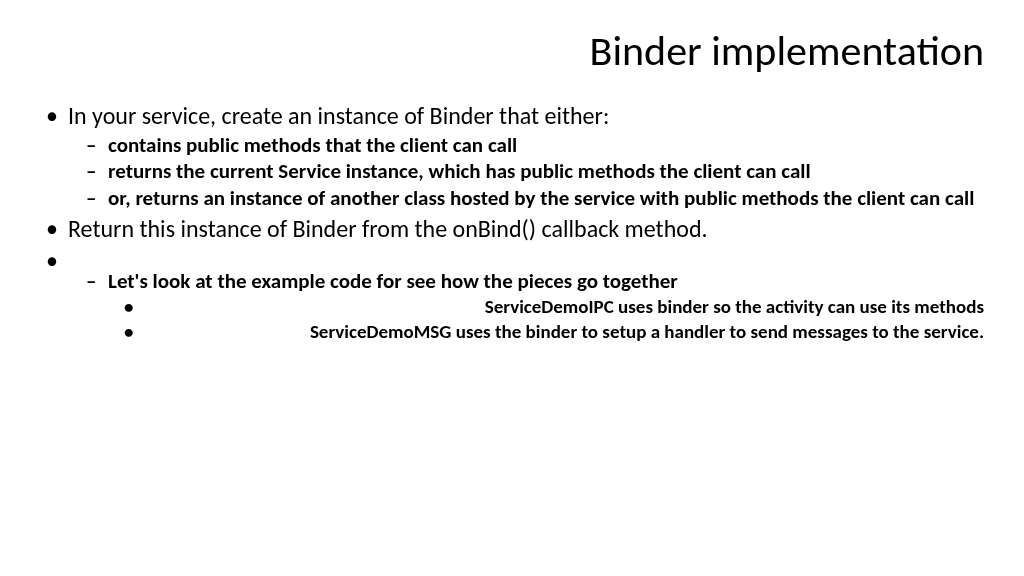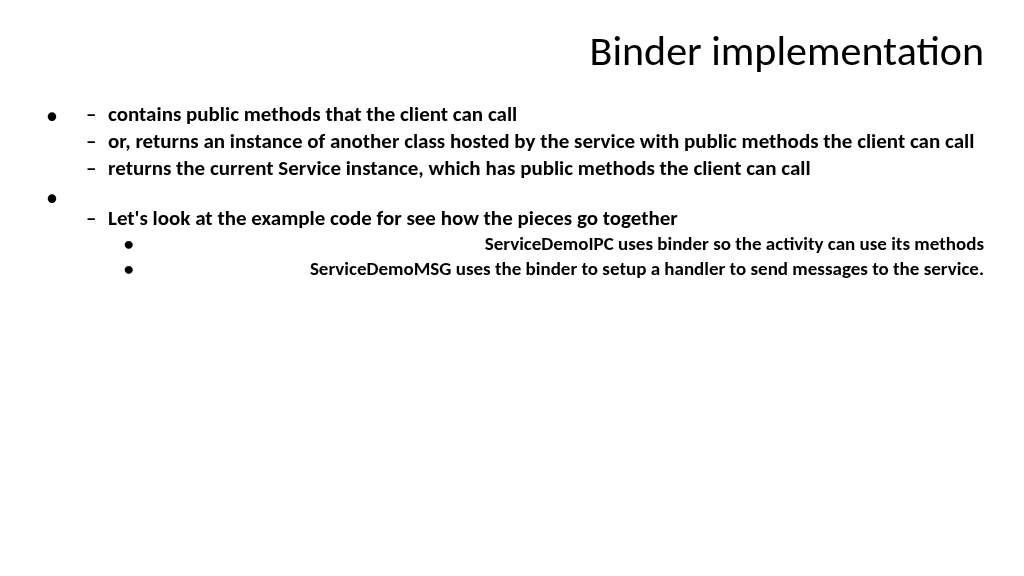--- a/index.html
+++ b/index.html
@@ -87,26 +87,28 @@
   }
 </style>
 </head>
 <body>
 
 <div class="slide">
   <h1 class="title">Binder implementation</h1>
 
   <ul class="level1">
     <li>
+      <span>In your service, create an instance of Binder that either:</span>
       <ul class="level2">
         <li>contains public methods that the client can call</li>
+        <li>returns the current Service instance, which has public methods the client can call</li>
         <li>or, returns an instance of another class hosted by the service with public methods the client can call</li>
-        <li>returns the current Service instance, which has public methods the client can call</li>
       </ul>
     </li>
+    <li>Return this instance of Binder from the onBind() callback method.</li>
     <li>
       <div class="spacer"></div>
       <ul class="level2">
         <li>
           <span>Let's look at the example code for see how the pieces go together</span>
           <ul class="level3">
             <li>ServiceDemoIPC  uses  binder so the activity can use its methods</li>
             <li>ServiceDemoMSG uses the binder to setup a handler to send messages to the service.</li>
           </ul>
         </li>

